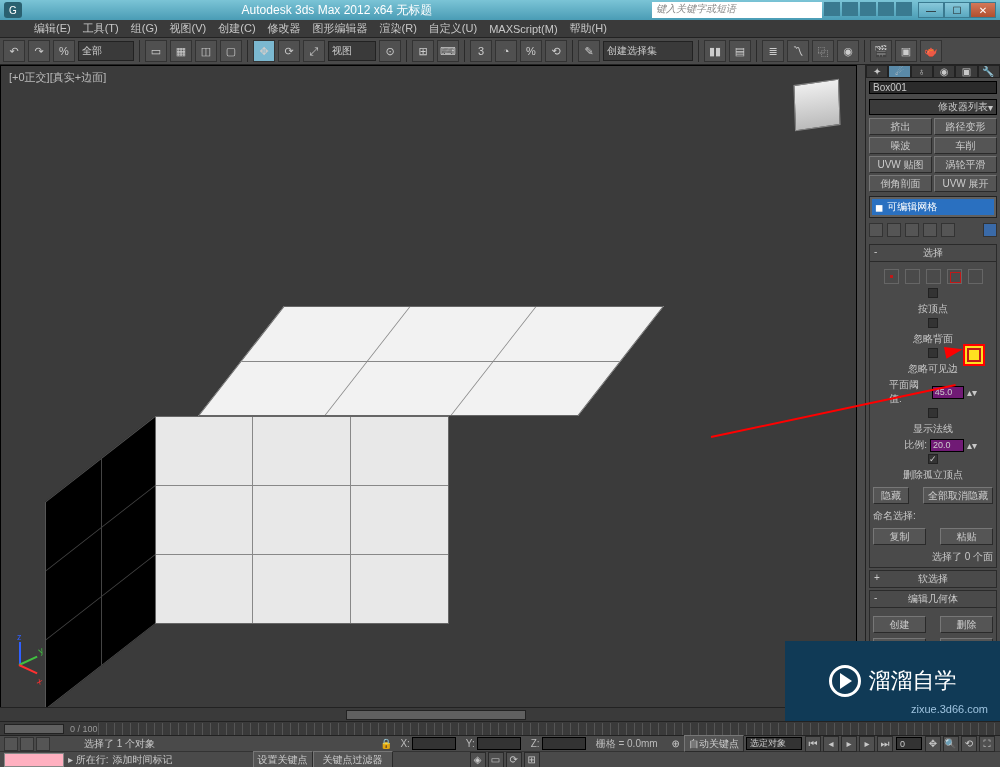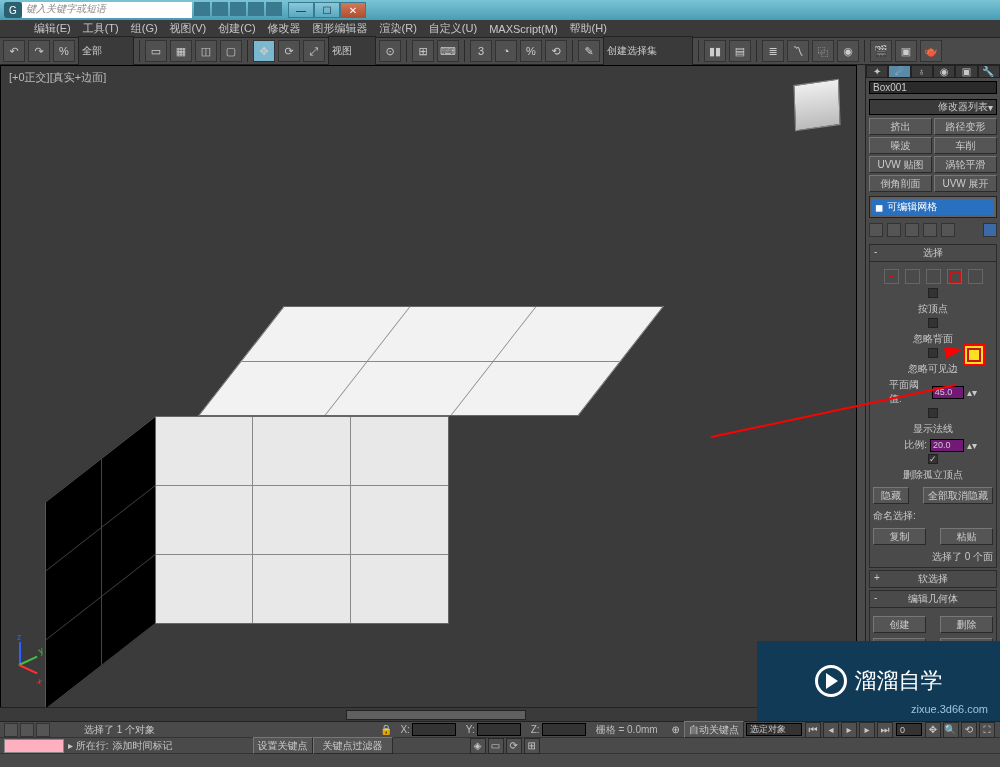--- a/index.html
+++ b/index.html
@@ -10,21 +10,21 @@
 .titlebar .search { width:170px; height:16px; background:#fff; color:#888; font-size:10px; padding:0 4px; font-style:italic; }
 .titlebar .tbicons span { display:inline-block; width:16px; height:14px; background:#3a7a90; margin-left:2px; }
 .titlebar .wbtns { display:flex; margin-left:6px; }
 .titlebar .wbtns span { width:26px; height:16px; background:linear-gradient(#88c8da,#5aa8c0); border:1px solid #3a7a90; display:flex; align-items:center; justify-content:center; font-size:10px; color:#222; }
 .titlebar .wbtns span:last-child { background:linear-gradient(#d47858,#b05030); color:#fff; }
 .menubar { height:18px; background:#3a3a3a; display:flex; align-items:center; padding-left:28px; border-bottom:1px solid #222; }
 .menubar span { padding:0 6px; color:#c8c8c8; font-size:11px; }
 .toolbar { height:27px; background:#4a4a4a; border-bottom:1px solid #222; display:flex; align-items:center; padding:0 3px; gap:3px; }
 .tbtn { width:22px; height:22px; background:#505050; border:1px solid #333; display:inline-flex; align-items:center; justify-content:center; font-size:11px; color:#ccc; }
 .tbtn.sel { background:#7bb8d0; }
-.tdrop { height:30px; background:#3a3a3a; border:1px solid #222; color:#ccc; font-size:10px; padding:0 3px; display:inline-flex; align-items:center; }
+.tdrop { height:20px; background:#3a3a3a; border:1px solid #222; color:#ccc; font-size:10px; padding:0 3px; display:inline-flex; align-items:center; }
 .tsep { width:1px; height:22px; background:#2a2a2a; margin:0 2px; }
 .main { display:flex; height:656px; }
 .viewport { flex:1; background:#3b3b3b; position:relative; border:1px solid #000; }
 .vplabel { position:absolute; top:4px; left:8px; color:#bbb; font-size:11px; }
 .axis { position:absolute; left:10px; bottom:38px; width:40px; height:40px; }
 .axis .z { position:absolute; left:8px; top:0; width:2px; height:24px; background:#3060ff; }
 .axis .z:after { content:"z"; position:absolute; top:-10px; left:-2px; color:#3060ff; font-size:9px; }
 .axis .y { position:absolute; left:8px; top:22px; width:20px; height:2px; background:#40c040; transform:rotate(-25deg); transform-origin:left; }
 .axis .y:after { content:"y"; position:absolute; right:-8px; top:-8px; color:#40c040; font-size:9px;}
 .axis .x { position:absolute; left:8px; top:22px; width:20px; height:2px; background:#ff3030; transform:rotate(25deg); transform-origin:left;}
@@ -79,33 +79,34 @@
 .timetrack{height:14px;background:#3a3a3a;border-bottom:1px solid #222;display:flex;align-items:center;font-size:9px;padding-left:4px;color:#999;}
 .timetrack .slider{width:60px;height:10px;background:#606060;border:1px solid #222;margin-right:6px;}
 .ticks{flex:1;height:12px;background:repeating-linear-gradient(90deg,#555 0,#555 1px,transparent 1px,transparent 8px);position:relative;}
 .statrow{display:flex;height:16px;align-items:center;padding:0 4px;font-size:10px;border-bottom:1px solid #333;}
 .statrow .box{background:#333;border:1px solid #000;height:13px;padding:0 3px;margin:0 2px;font-size:9px;display:inline-flex;align-items:center;min-width:44px;}
 .statrow .lab{color:#bbb;margin-left:8px;}
 .leftctl{width:80px;display:flex;align-items:center;gap:2px;}
 .leftctl span{width:14px;height:14px;background:#555;border:1px solid #333;}
 .navbtn{width:16px;height:16px;background:#505050;border:1px solid #2a2a2a;display:inline-flex;align-items:center;justify-content:center;margin:0 1px;font-size:10px;}
 .pinkbox{width:60px;height:14px;background:#ffb0c0;border:1px solid #888;}
-.watermark{position:absolute;right:0;bottom:46px;width:243px;height:80px;background:#103a56;display:flex;align-items:center;justify-content:center;color:#fff;font-size:22px;z-index:5;}
+.watermark{position:absolute;right:0;bottom:46px;width:215px;height:80px;background:#103a56;display:flex;align-items:center;justify-content:center;color:#fff;font-size:22px;z-index:5;}
 .watermark .ic{width:32px;height:32px;border:3px solid #fff;border-radius:50%;margin-right:8px;display:flex;align-items:center;justify-content:center;}
 .watermark .ic:after{content:"";width:0;height:0;border-left:12px solid #fff;border-top:8px solid transparent;border-bottom:8px solid transparent;margin-left:3px;}
 .watermark .sub{position:absolute;bottom:6px;right:12px;font-size:11px;color:#9ec3df;}
 .scrollx{position:absolute;left:0;right:135px;bottom:46px;height:14px;background:#3a3a3a;border-top:1px solid #222;}
 .scrollx .thumb{position:absolute;left:40%;width:180px;height:10px;top:2px;background:#606060;border:1px solid #222;}
 .vtabs{width:8px;background:#4a4a4a;}
 </style>
 </head>
 <body>
 
 <div class="titlebar">
   <div class="logo">G</div>
+  <div class="title">Autodesk 3ds Max 2012 x64   无标题</div>
   <div class="search">键入关键字或短语</div>
   <div class="tbicons"><span></span><span></span><span></span><span></span><span></span></div>
   <div class="wbtns">
     <span>—</span>
     <span>☐</span>
     <span>✕</span>
   </div>
 </div>
 
 <div class="menubar">
@@ -316,20 +317,25 @@
     <div class="thumb"></div>
   </div>
 
 <div class="watermark">
   <div class="ic"></div>
   <span>溜溜自学</span>
   <div class="sub">zixue.3d66.com</div>
 </div>
 
 <div class="footer">
+  <div class="timetrack">
+    <div class="slider"></div>
+    <span>0 / 100</span>
+    <div class="ticks"></div>
+  </div>
   <div class="statrow">
     <div class="leftctl">
         <span></span>
         <span></span>
         <span></span>
       </div>
     <span style="flex:1">选择了 1 个对象</span>
     <span>🔒</span>
     <span class="lab">X:</span>
       <div class="box"></div>

